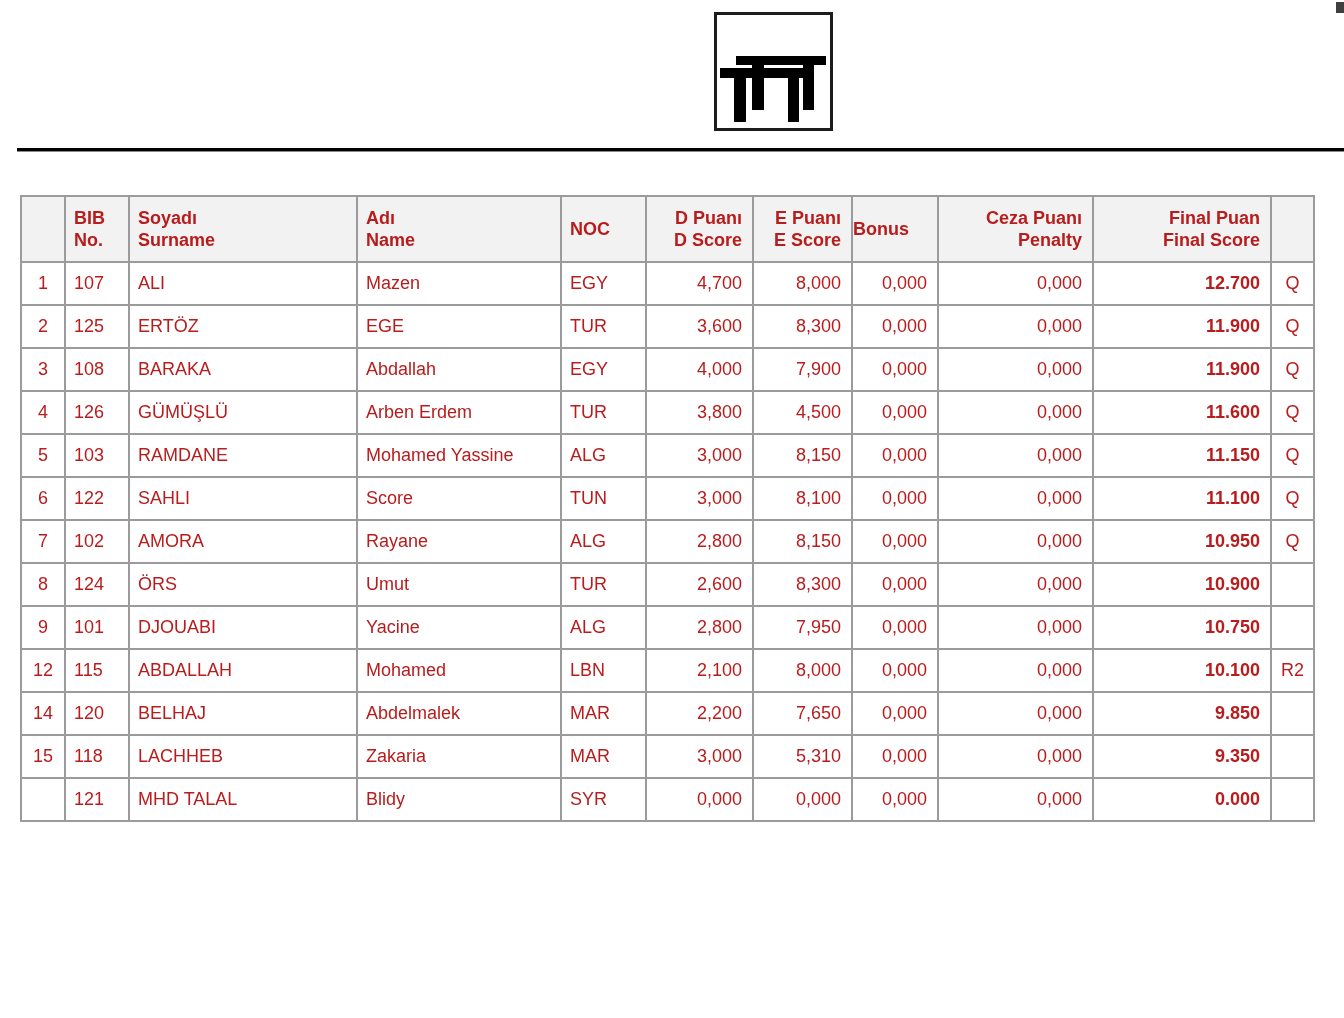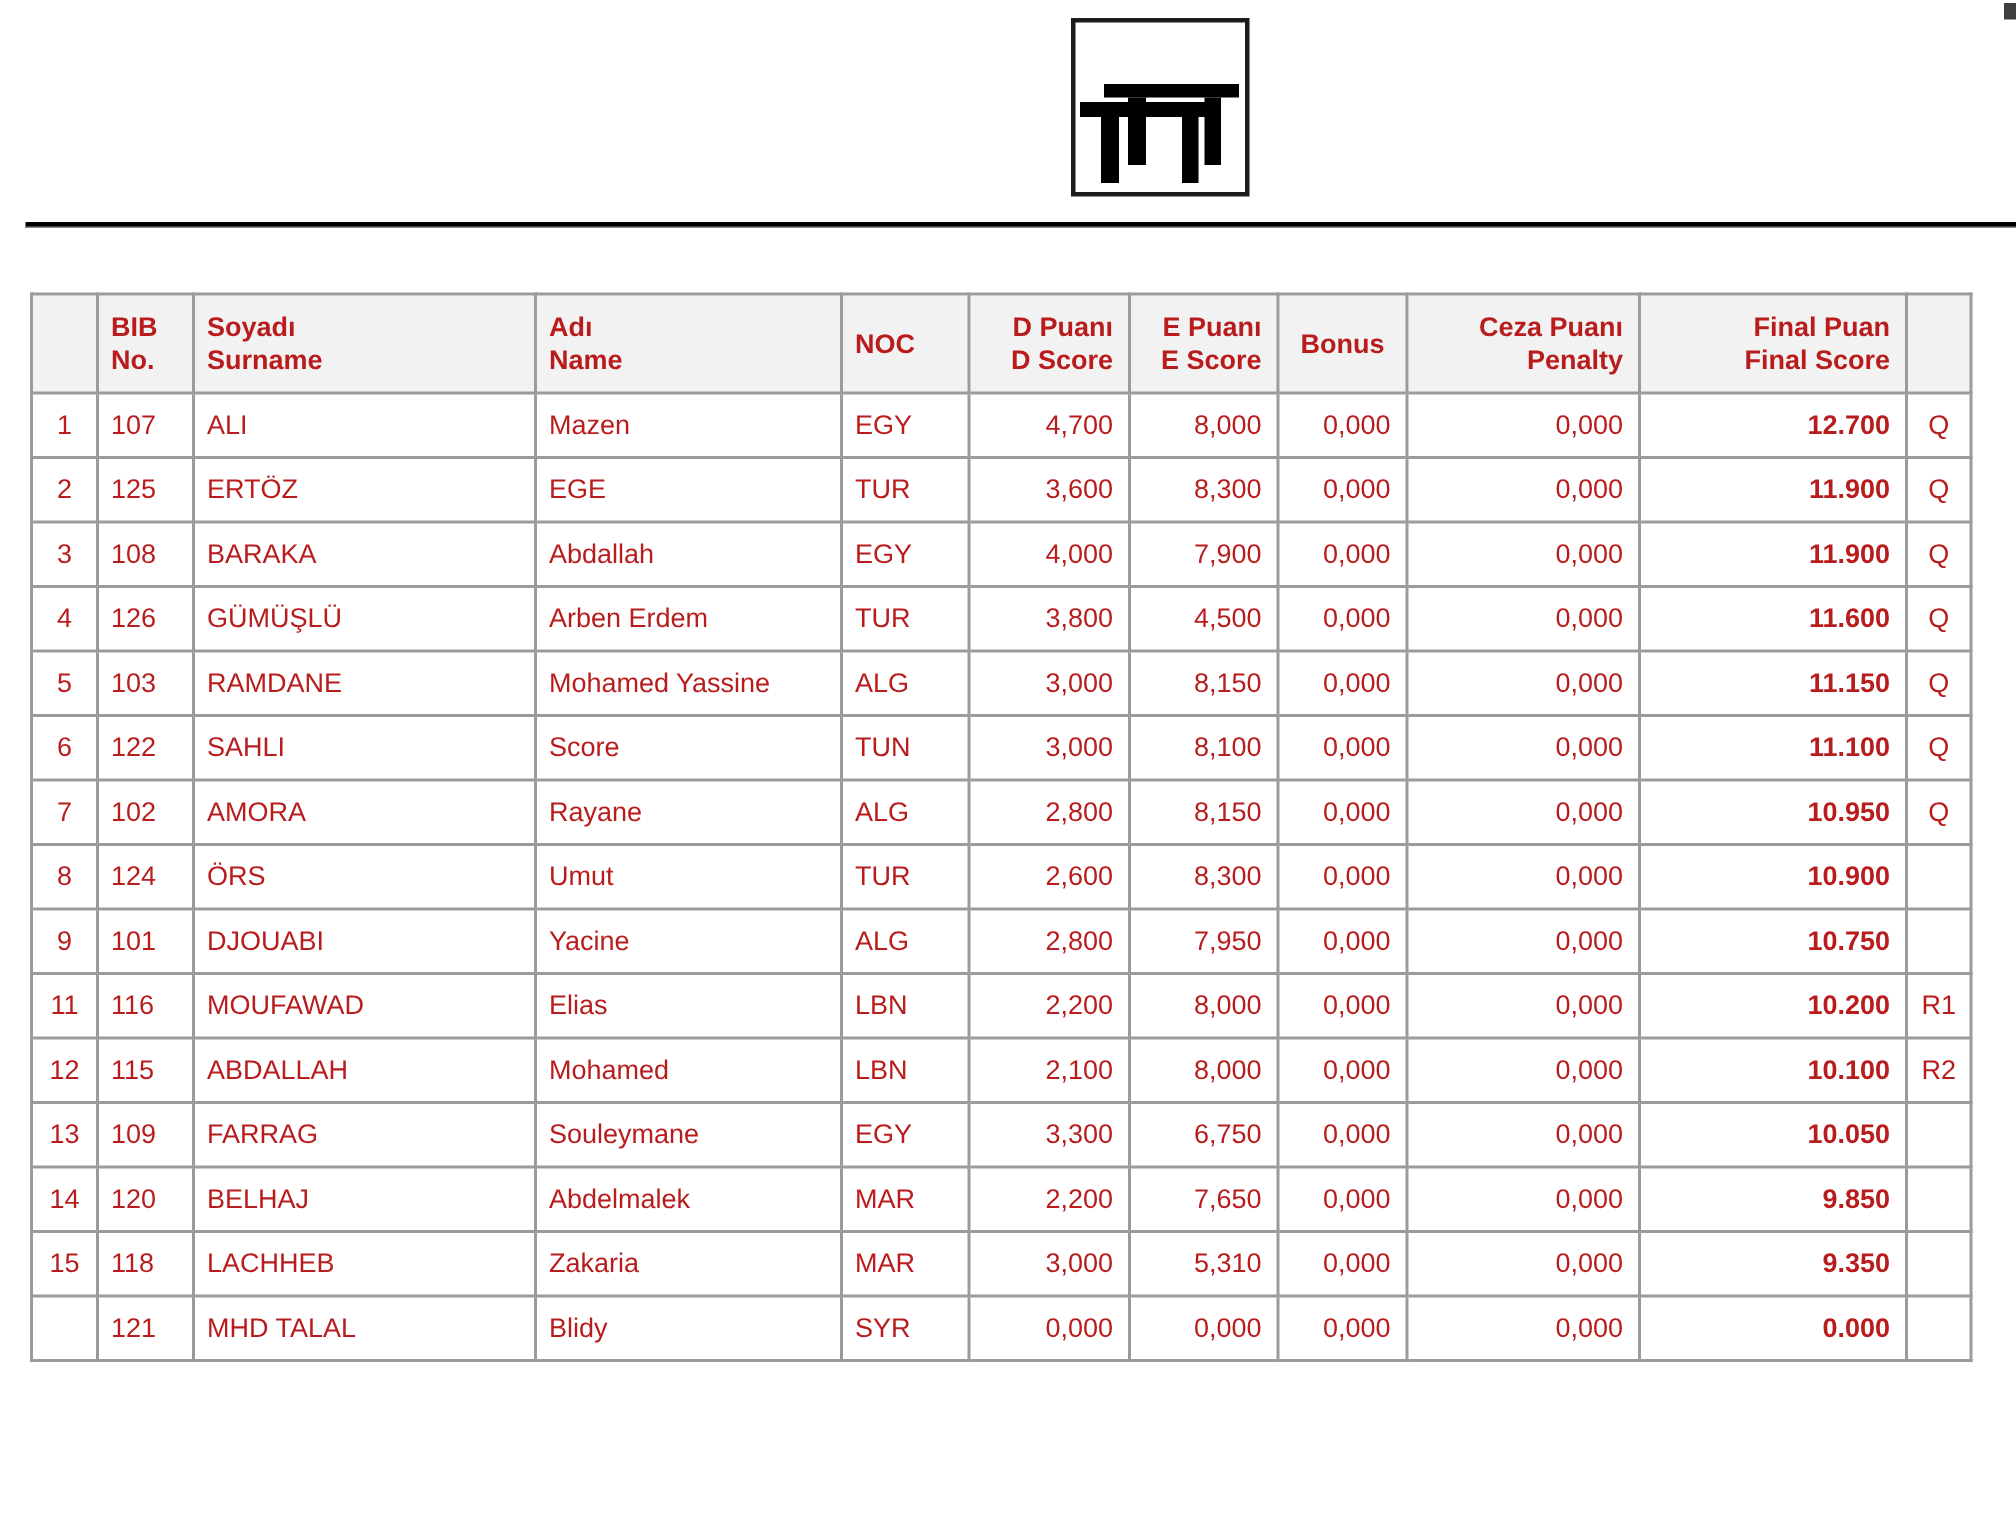--- a/index.html
+++ b/index.html
@@ -65,21 +65,21 @@
   col.w-d       { width: 107px; }
   col.w-e       { width: 99px; }
   col.w-bonus   { width: 86px; }
   col.w-penalty { width: 155px; }
   col.w-final   { width: 178px; }
   col.w-qual    { width: 43px; }
   
   .c-rank    { text-align: center; }
   .c-bib, .c-surname, .c-name, .c-noc { text-align: left; padding-left: 8px !important; }
   .c-d_score, .c-e_score, .c-bonus, .c-penalty, .c-final { text-align: right; padding-right: 10px !important; }
-  th.c-bonus { text-align: center; padding-right: 0 !important; }
+  th.c-bonus { text-align: left; padding-right: 0 !important; }
   td.c-final { font-weight: bold; background: #f2f2f2; }
   td.c-qual  { background: #f2f2f2; text-align: center; }
   .c-qual    { text-align: center; }
 </style>
 </head>
 <body>
 
 <div class="corner-mark"></div>
 
 <div class="icon-box">
@@ -243,59 +243,33 @@
         <td class="c-name">Yacine</td>
         <td class="c-noc">ALG</td>
         <td class="c-d_score">2,800</td>
         <td class="c-e_score">7,950</td>
         <td class="c-bonus">0,000</td>
         <td class="c-penalty">0,000</td>
         <td class="c-final">10.750</td>
         <td class="c-qual"></td>
       </tr>
       <tr>
-        <td class="c-rank">11</td>
-        <td class="c-bib">116</td>
-        <td class="c-surname">MOUFAWAD</td>
-        <td class="c-name">Elias</td>
-        <td class="c-noc">LBN</td>
-        <td class="c-d_score">2,200</td>
-        <td class="c-e_score">8,000</td>
-        <td class="c-bonus">0,000</td>
-        <td class="c-penalty">0,000</td>
-        <td class="c-final">10.200</td>
-        <td class="c-qual">R1</td>
-      </tr>
-      <tr>
         <td class="c-rank">12</td>
         <td class="c-bib">115</td>
         <td class="c-surname">ABDALLAH</td>
         <td class="c-name">Mohamed</td>
         <td class="c-noc">LBN</td>
         <td class="c-d_score">2,100</td>
         <td class="c-e_score">8,000</td>
         <td class="c-bonus">0,000</td>
         <td class="c-penalty">0,000</td>
         <td class="c-final">10.100</td>
         <td class="c-qual">R2</td>
       </tr>
       <tr>
-        <td class="c-rank">13</td>
-        <td class="c-bib">109</td>
-        <td class="c-surname">FARRAG</td>
-        <td class="c-name">Souleymane</td>
-        <td class="c-noc">EGY</td>
-        <td class="c-d_score">3,300</td>
-        <td class="c-e_score">6,750</td>
-        <td class="c-bonus">0,000</td>
-        <td class="c-penalty">0,000</td>
-        <td class="c-final">10.050</td>
-        <td class="c-qual"></td>
-      </tr>
-      <tr>
         <td class="c-rank">14</td>
         <td class="c-bib">120</td>
         <td class="c-surname">BELHAJ</td>
         <td class="c-name">Abdelmalek</td>
         <td class="c-noc">MAR</td>
         <td class="c-d_score">2,200</td>
         <td class="c-e_score">7,650</td>
         <td class="c-bonus">0,000</td>
         <td class="c-penalty">0,000</td>
         <td class="c-final">9.850</td>

